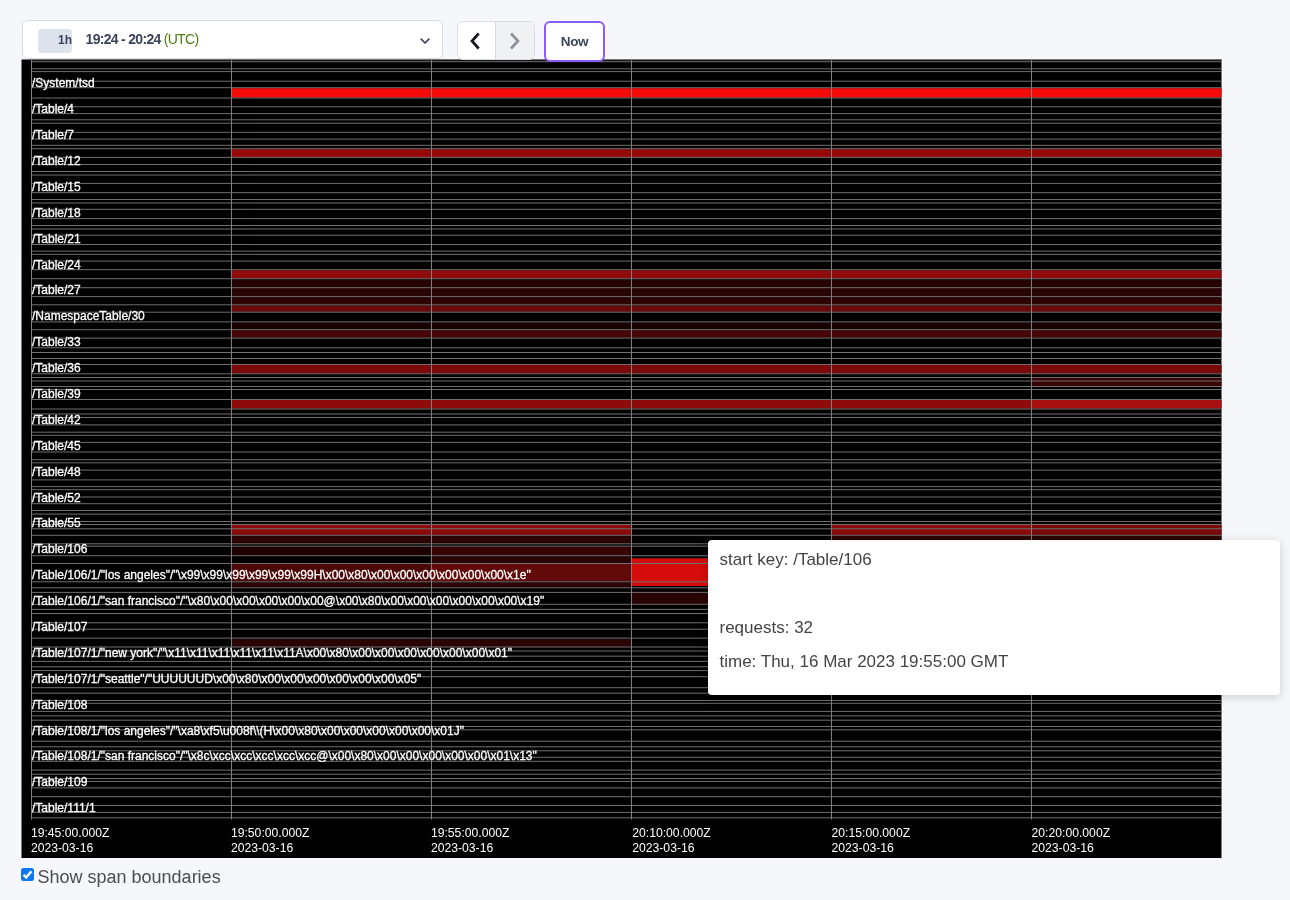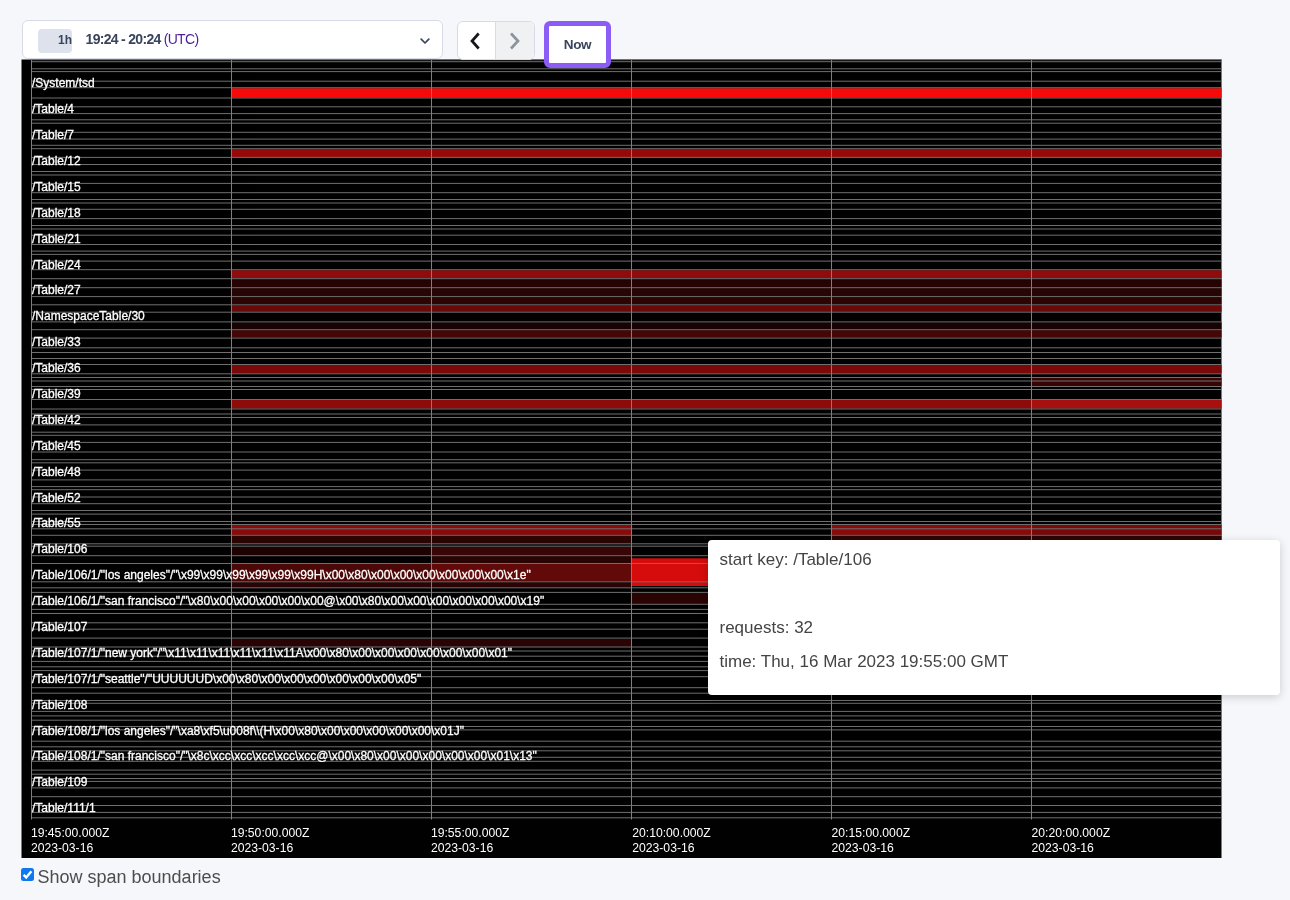--- a/index.html
+++ b/index.html
@@ -1,23 +1,23 @@
 <!DOCTYPE html>
 <html><head><meta charset="utf-8"><style>
 html,body{margin:0;padding:0}
 .selbox,.navgrp,.nowbtn,.tooltip,.cbrow{will-change:transform}
 body{width:1290px;height:900px;background:#f5f7fa;font-family:"Liberation Sans",sans-serif;position:relative;overflow:hidden}
 .selbox{position:absolute;left:22px;top:19.5px;width:419px;height:37px;background:#fff;border:1px solid #d6dbe7;border-radius:6px}
 .badge{position:absolute;left:15px;top:8px;width:34px;height:23.5px;background:#dde2ec;border-radius:4px;line-height:23.5px;text-align:right;font-size:12px;font-weight:bold;color:#39445c}
 .trange{position:absolute;left:62.6px;top:0;height:37px;line-height:37px;font-size:14px;font-weight:bold;color:#39445c;white-space:pre;letter-spacing:-.7px}
-.trange span{font-weight:normal;color:#4c1d95}
+.trange span{font-weight:normal;color:#4d7c0f}
 .navgrp{position:absolute;left:457px;top:20.5px;width:75.5px;height:37px;border:1px solid #d6dbe7;border-radius:6px;background:#fff;display:flex}
 .navl{width:37.7px;height:37px;border-right:1px solid #d6dbe7;border-radius:6px 0 0 6px;position:relative}
 .navr{width:37.8px;height:37px;background:#f0f1f3;border-radius:0 6px 6px 0;position:relative}
-.nowbtn{position:absolute;left:544px;top:20.5px;width:57px;height:37px;background:#fff;border:5px solid #8b5cf6;border-radius:6px;text-align:center;line-height:37px;font-size:13.5px;font-weight:bold;color:#39445c;letter-spacing:-.4px}
+.nowbtn{position:absolute;left:544px;top:20.5px;width:57px;height:37px;background:#fff;border:2px solid #8b5cf6;border-radius:6px;text-align:center;line-height:37px;font-size:13.5px;font-weight:bold;color:#39445c;letter-spacing:-.4px}
 .tooltip{position:absolute;left:708px;top:540px;width:572px;height:155px;background:#fff;border-radius:4px;box-shadow:0 2px 10px rgba(0,0,0,0.18);font-size:17px;color:#444}
 .tooltip div{position:absolute;left:11.5px;white-space:pre}
 .cbrow{position:absolute;left:20.5px;top:866px;height:16px}
 .cb{position:absolute;left:0;top:1.5px;width:13px;height:13px;background:#0d78f0;border-radius:2.5px}
 .cb svg{position:absolute;left:1px;top:1px}
 .cblab{position:absolute;left:16.5px;top:.5px;font-size:18px;color:#4d4d4d;white-space:pre}
 </style></head><body>
 <svg width="1290" height="900" viewBox="0 0 1290 900" xmlns="http://www.w3.org/2000/svg" style="position:absolute;left:0;top:0;opacity:.999;will-change:transform">
 <rect x="21.5" y="59.5" width="1200" height="798.5" fill="#000"></rect>
 <rect x="631.5" y="558.3" width="199.5" height="27.7" fill="#d60c0c"></rect>

